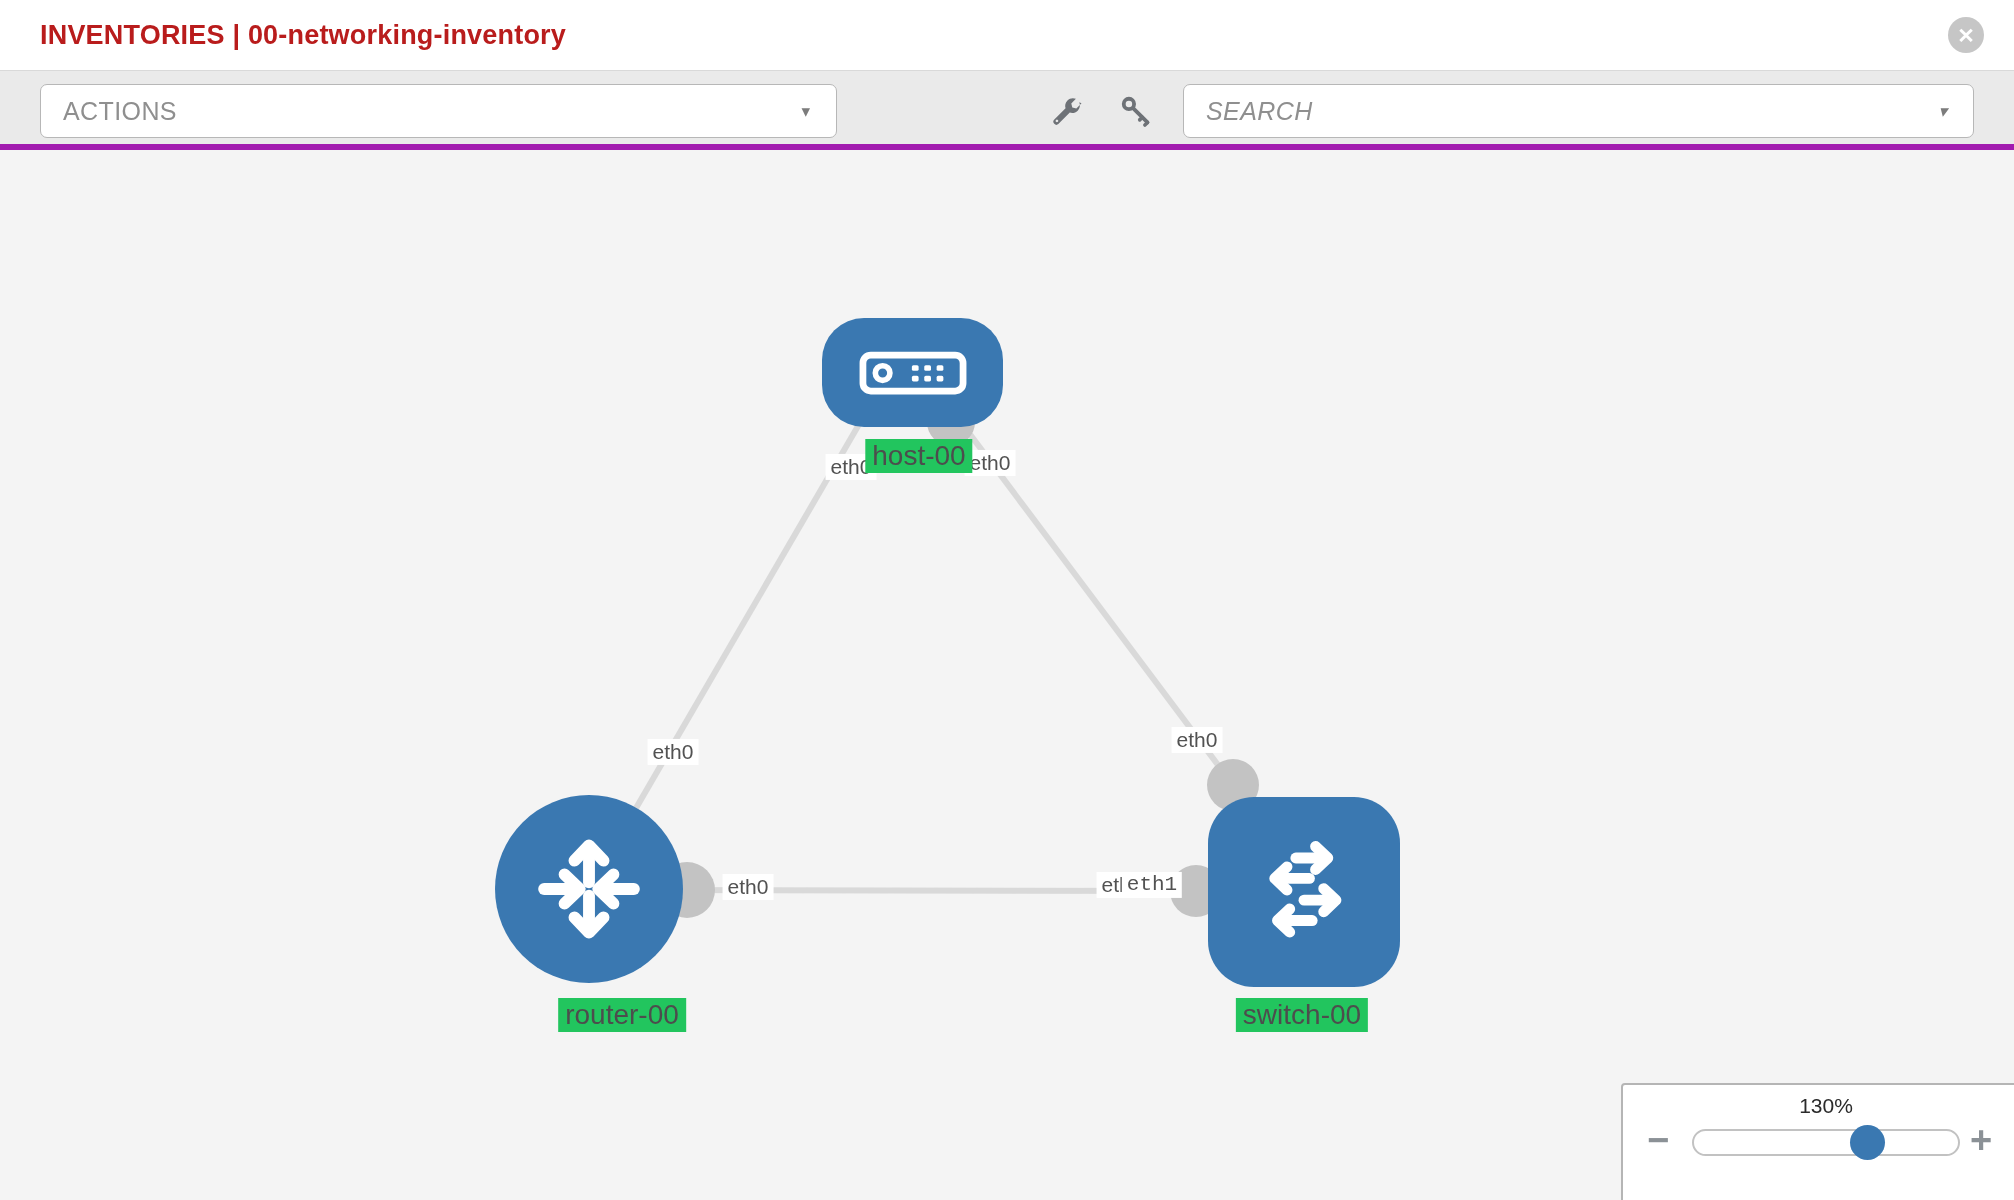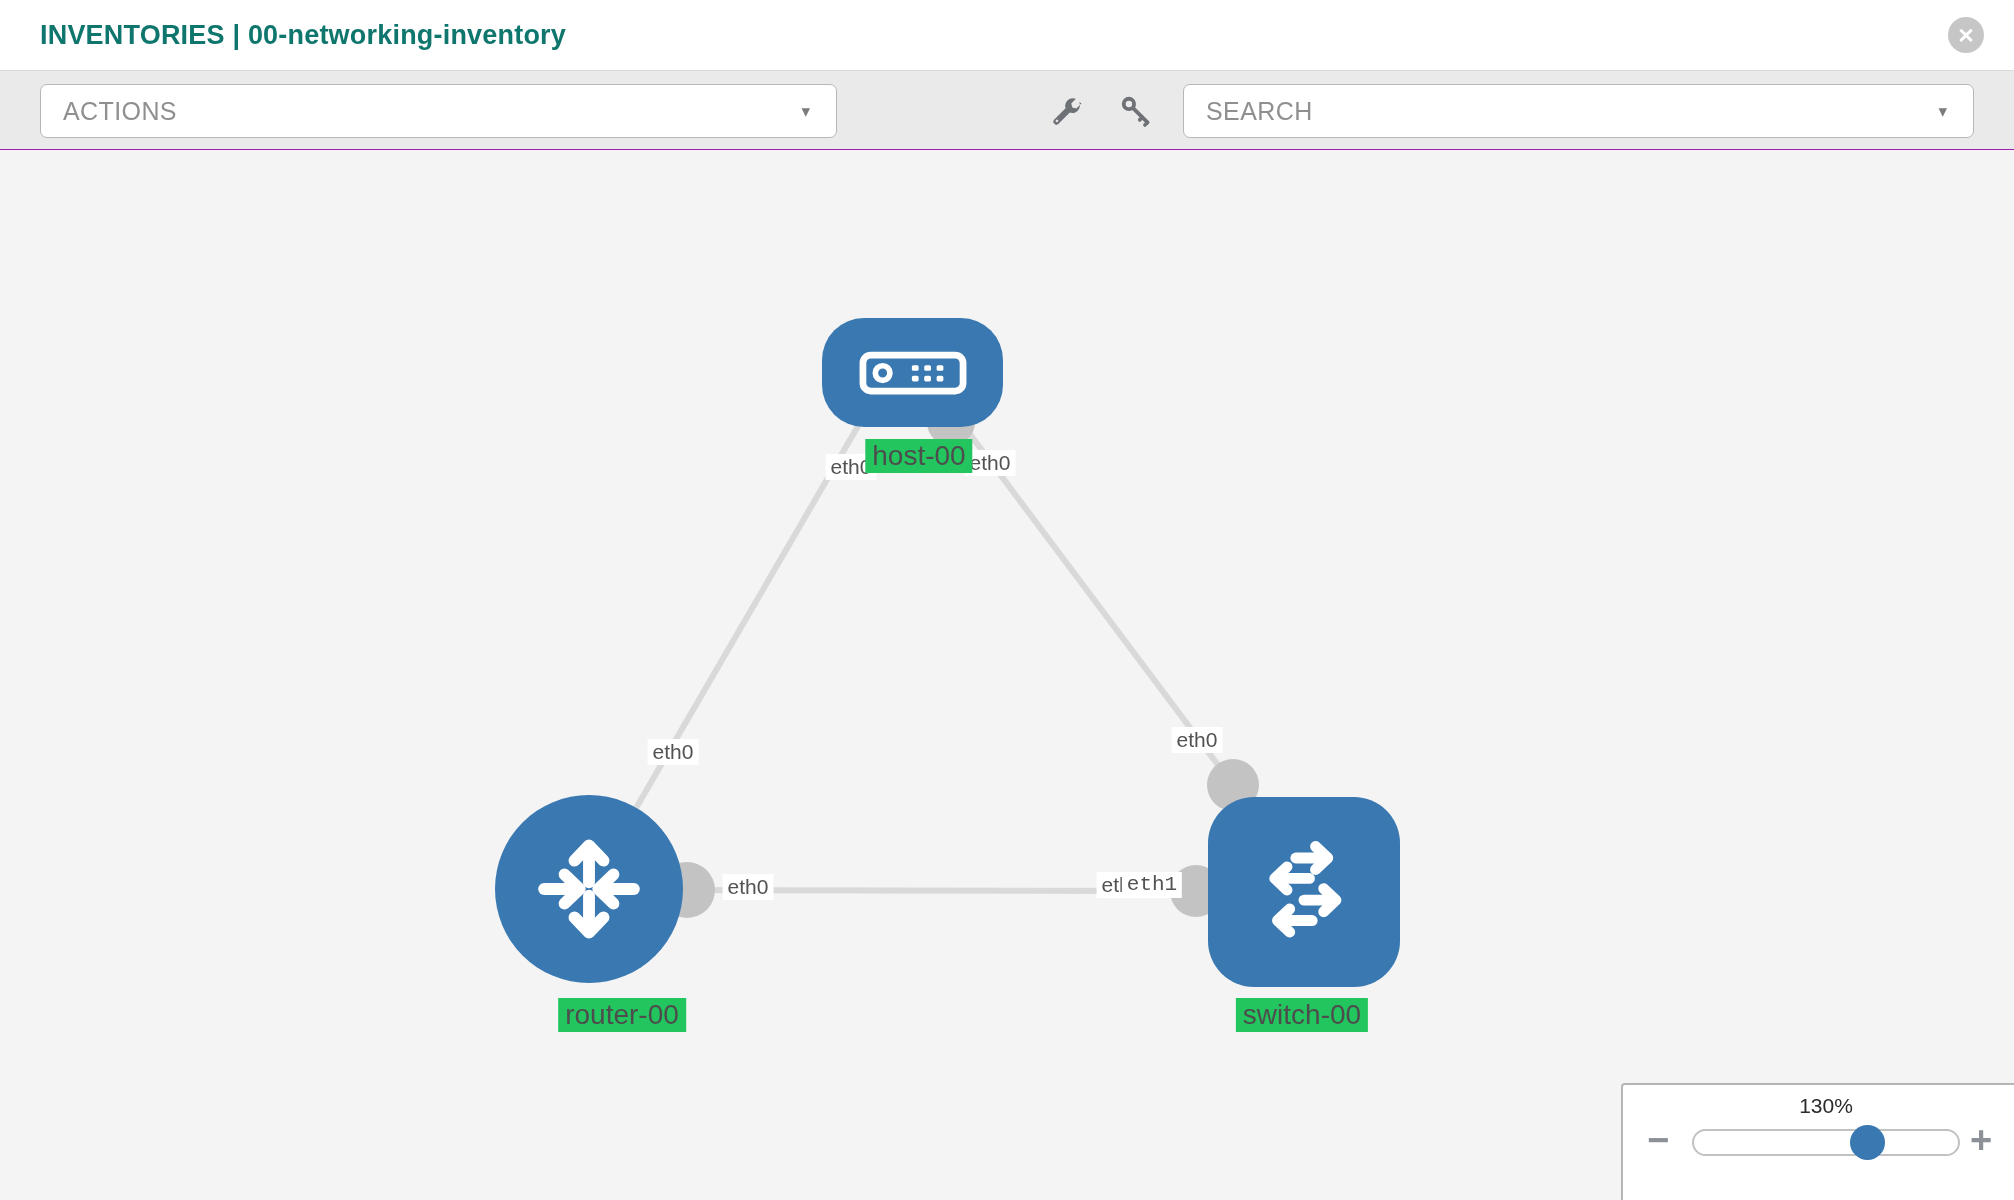--- a/index.html
+++ b/index.html
@@ -3,34 +3,34 @@
 <meta charset="utf-8">
 <style>
   * { margin:0; padding:0; box-sizing:border-box; }
   html,body { width:2014px; height:1200px; overflow:hidden; background:#f4f4f4;
               font-family:"Liberation Sans", sans-serif; }
 
   
   .header { position:relative; width:2014px; height:71px; background:#ffffff;
             border-bottom:1px solid #d9d9d9; }
   .page-title { position:absolute; left:40px; top:50%; transform:translateY(-50%);
-                font-size:27px; font-weight:bold; color:#0f766e; letter-spacing:.2px; }
+                font-size:27px; font-weight:bold; color:#b91c1c; letter-spacing:.2px; }
   .close-btn { position:absolute; right:30px; top:17px; width:36px; height:36px;
                border:none; border-radius:50%; background:#c6c6c6; color:#ffffff;
                display:flex; align-items:center; justify-content:center; cursor:pointer; }
   .close-btn span { font-size:21px; font-weight:bold; line-height:1; }
 
   
   .toolbar { position:relative; width:2014px; height:79px; background:#eaeaea;
-             border-bottom:1px solid #a21caf; }
+             border-bottom:6px solid #a21caf; }
   .select { position:absolute; top:13px; height:54px; background:#ffffff;
             border:1px solid #b7b7b7; border-radius:7px; display:flex;
             align-items:center; cursor:pointer; }
   .select-actions { left:40px;  width:797px; }
-  .select-search  { left:1183px; width:791px; }
+  .select-search  { left:1183px; width:791px;font-style:italic; }
   .select-label { margin-left:22px; font-size:25px; color:#8f8f8f; letter-spacing:.4px; }
   .caret { position:absolute; right:26px; top:50%; transform:translateY(-50%);
            font-size:17px; color:#7c7c7c; }
   .tool-icon { position:absolute; top:20px; width:40px; height:40px; cursor:pointer;
                display:flex; align-items:center; justify-content:center; }
   .tool-icon.wrench { left:1046px; }
   .tool-icon.key    { left:1116px; }
 
   
   .canvas { position:relative; width:2014px; height:1050px; background:#f4f4f4; }

